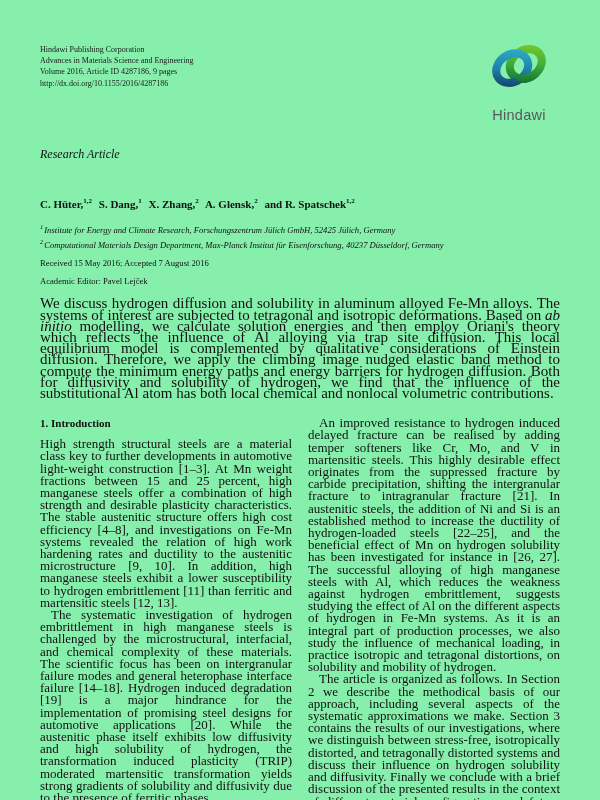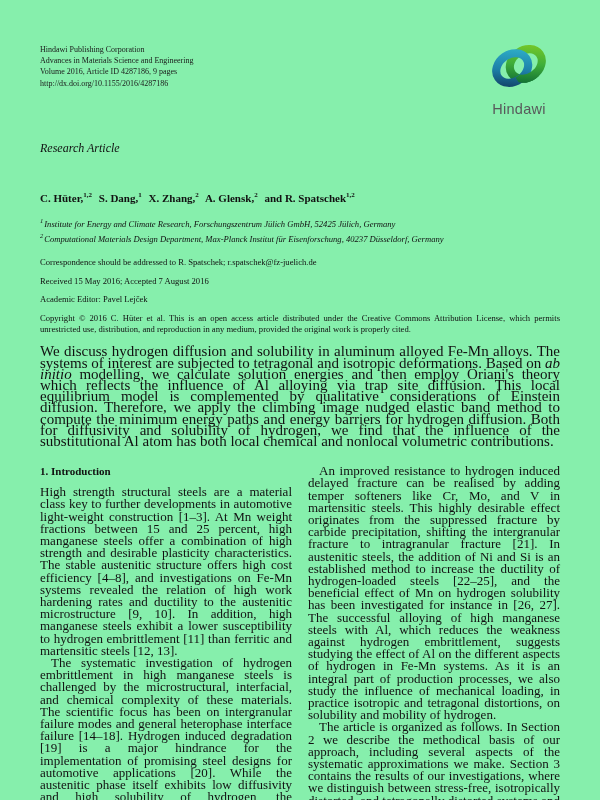--- a/index.html
+++ b/index.html
@@ -13,21 +13,21 @@
     font-family: "Liberation Serif", "DejaVu Serif", serif;
     color: #111111;
     overflow: hidden;
   }
   
   .masthead { display: flex; justify-content: space-between; align-items: flex-start; }
   .pub-info { font-size: 8px; line-height: 11.2px; color: #1a1a1a; }
   .logo { width: 82px; margin-top: -6px; text-align: center; }
   .logo-text {
     font-family: "Liberation Sans", "DejaVu Sans", sans-serif;
-    font-size: 14.5px; color: #58595b; letter-spacing: 0.3px; margin-top: 1px;
+    font-size: 14.5px; color: #58595b; letter-spacing: 0.3px; margin-top: 7px;
   }
   
   .article-type { margin-top: 22px; font-style: italic; font-size: 12px; line-height: 19px; }
   .article-title { margin: 5px 0 0 0; font-size: 17.5px; line-height: 21.5px; font-weight: bold; letter-spacing: 0.1px; }
   
   .authors { margin-top: 33px; font-size: 11px; font-weight: bold; }
   .authors sup { font-size: 7px; font-weight: bold; text-align: center; }
   .author { margin-right: 4px; }
   .affils { margin-top: 11px; font-style: italic; font-size: 8.6px; line-height: 11px; }
   .affil sup { font-size: 6.5px; margin-right: 1px; }
@@ -88,25 +88,23 @@
     <span class="author"><span>X. Zhang,</span><sup>2</sup></span>
     <span class="author"><span>A. Glensk,</span><sup>2</sup></span>
     <span class="author"><span>and R. Spatschek</span><sup>1,2</sup></span>
   </div>
 
   <div class="affils">
     <div class="affil"><sup>1</sup><span>Institute for Energy and Climate Research, Forschungszentrum Jülich GmbH, 52425 Jülich, Germany</span></div>
     <div class="affil"><sup>2</sup><span>Computational Materials Design Department, Max-Planck Institut für Eisenforschung, 40237 Düsseldorf, Germany</span></div>
   </div>
 
-  <div class="meta-line first">Correspondence should be addressed to R. Spatschek; r.spatschek@fz-juelich.de</div>
   <div class="meta-line">Received 15 May 2016; Accepted 7 August 2016</div>
   <div class="meta-line">Academic Editor: Pavel Lejček</div>
 
-  <p class="copyright">Copyright © 2016 C. Hüter et al. This is an open access article distributed under the Creative Commons Attribution License, which permits unrestricted use, distribution, and reproduction in any medium, provided the original work is properly cited.</p>
 
   <p class="abstract"><span>We discuss hydrogen diffusion and solubility in aluminum alloyed Fe-Mn alloys. The systems of interest are subjected to tetragonal and isotropic deformations. Based on </span><em>ab initio</em><span> modelling, we calculate solution energies and then employ Oriani's theory which reflects the influence of Al alloying via trap site diffusion. This local equilibrium model is complemented by qualitative considerations of Einstein diffusion. Therefore, we apply the climbing image nudged elastic band method to compute the minimum energy paths and energy barriers for hydrogen diffusion. Both for diffusivity and solubility of hydrogen, we find that the influence of the substitutional Al atom has both local chemical and nonlocal volumetric contributions.</span></p>
 
   <div class="columns">
     <div class="col">
       <h2 class="sec-heading">1. Introduction</h2>
       <p class="body-p">High strength structural steels are a material class key to further developments in automotive light-weight construction [1–3]. At Mn weight fractions between 15 and 25 percent, high manganese steels offer a combination of high strength and desirable plasticity characteristics. The stable austenitic structure offers high cost efficiency [4–8], and investigations on Fe-Mn systems revealed the relation of high work hardening rates and ductility to the austenitic microstructure [9, 10]. In addition, high manganese steels exhibit a lower susceptibility to hydrogen embrittlement [11] than ferritic and martensitic steels [12, 13].</p>
       <p class="body-p indent">The systematic investigation of hydrogen embrittlement in high manganese steels is challenged by the microstructural, interfacial, and chemical complexity of these materials. The scientific focus has been on intergranular failure modes and general heterophase interface failure [14–18]. Hydrogen induced degradation [19] is a major hindrance for the implementation of promising steel designs for automotive applications [20]. While the austenitic phase itself exhibits low diffusivity and high solubility of hydrogen, the transformation induced plasticity (TRIP) moderated martensitic transformation yields strong gradients of solubility and diffusivity due to the presence of ferritic phases.</p>
     </div>
     <div class="col">

